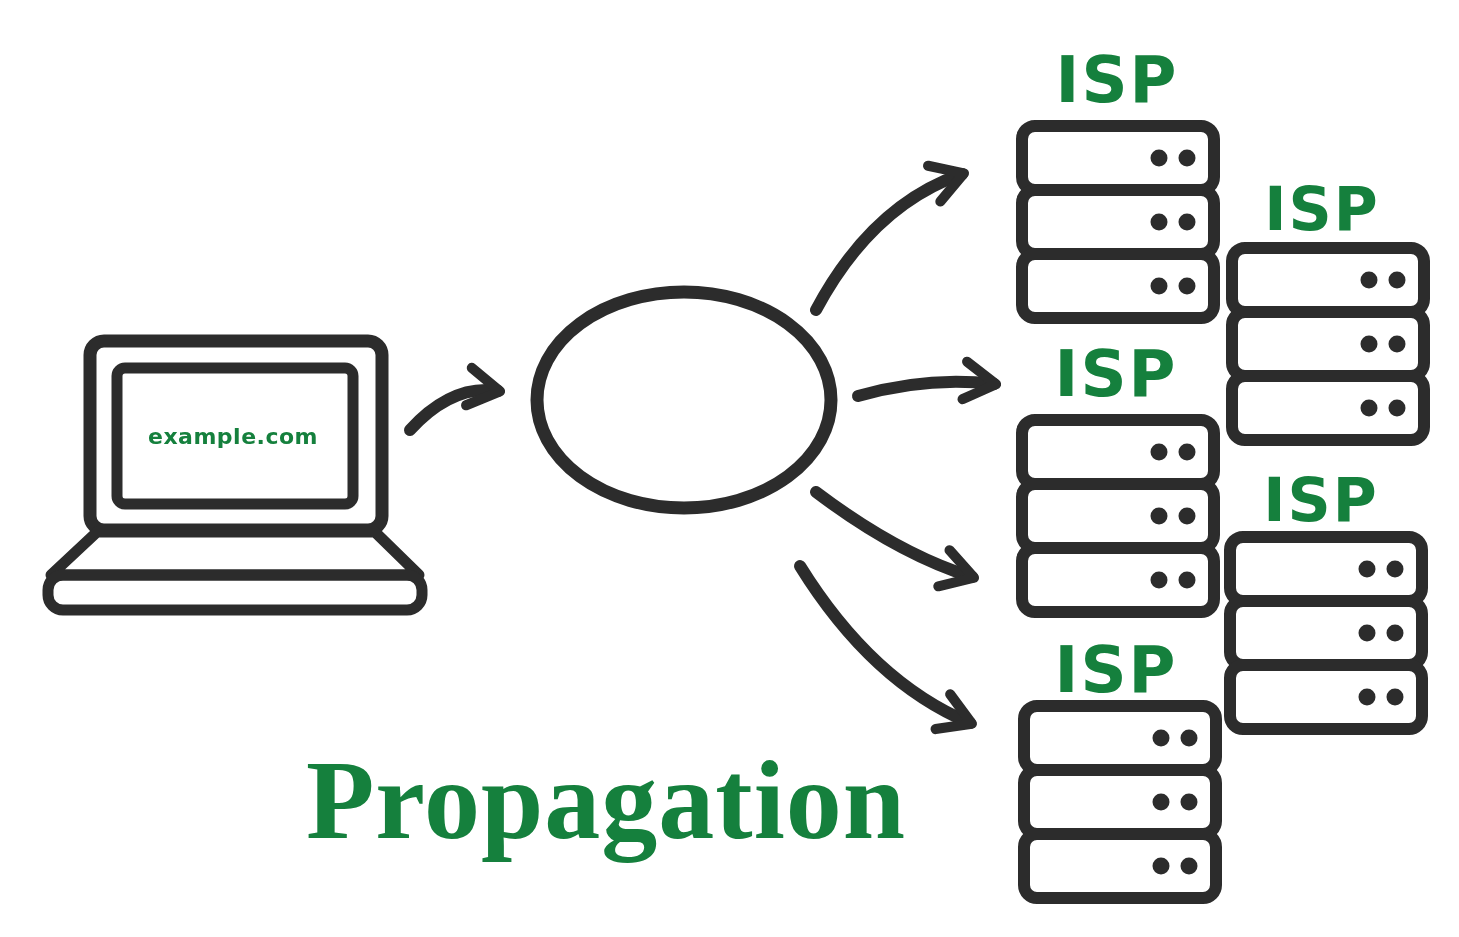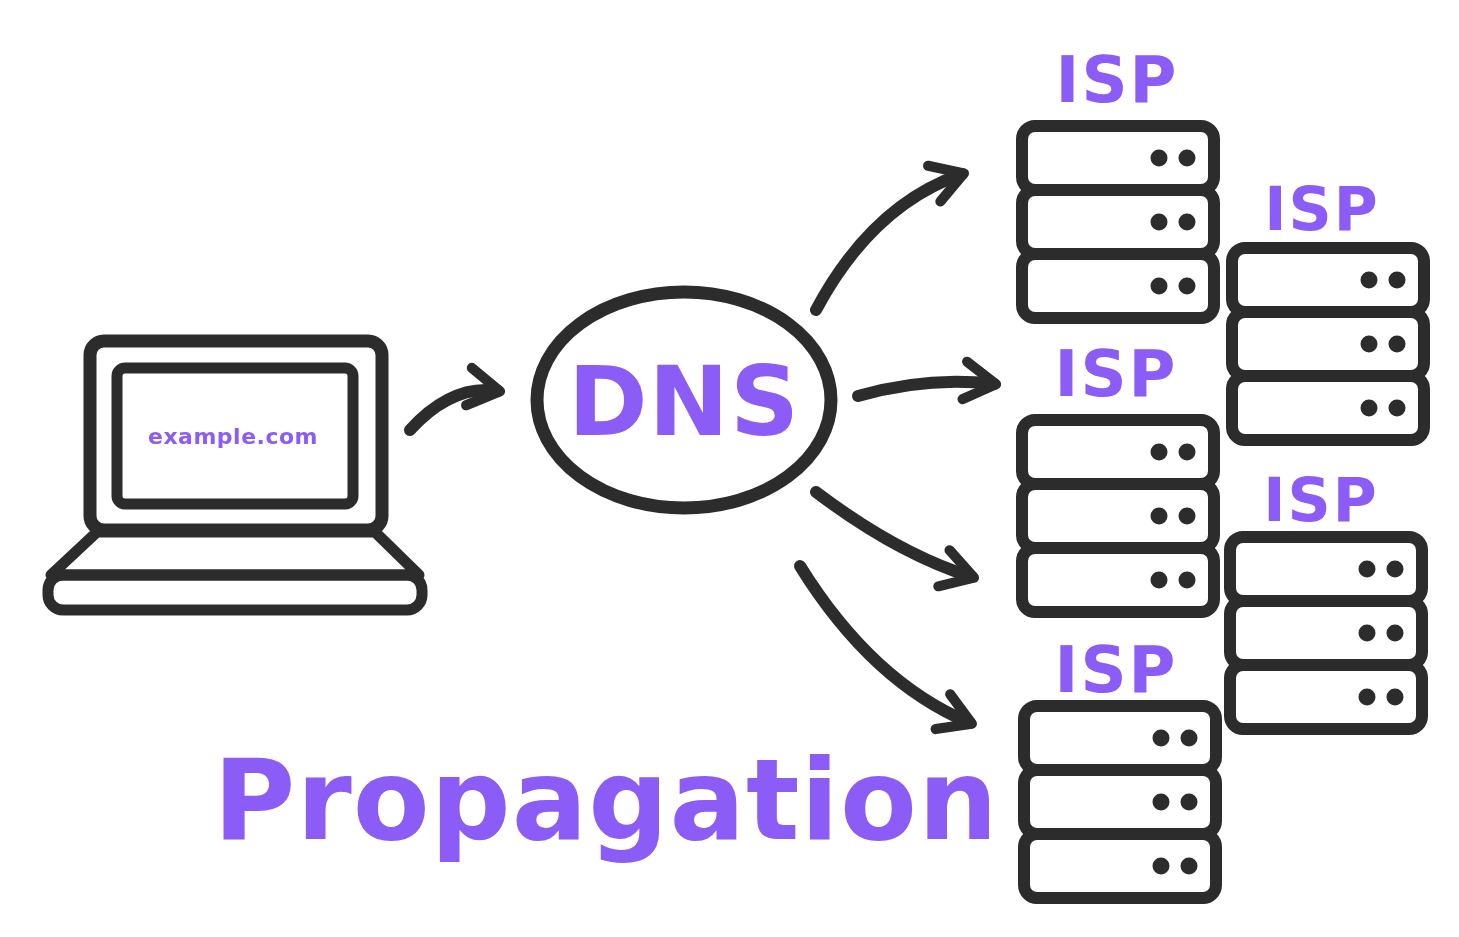--- a/index.html
+++ b/index.html
@@ -15,21 +15,21 @@
     overflow: hidden;
     font-family: "DejaVu Sans", sans-serif;
   }
   #shapes {
     position: absolute;
     inset: 0;
   }
   .label {
     position: absolute;
     transform: translate(-50%, -50%);
-    color: #8b5cf6;
+    color: #15803d;
     font-family: "DejaVu Sans", sans-serif;
     font-weight: bold;
     white-space: nowrap;
     line-height: 1;
     user-select: none;
   }
   .label-example {
     left: 233px; top: 437px;
     font-size: 22px;
     letter-spacing: 0.5px;
@@ -45,20 +45,21 @@
   }
   .label-isp-1 { left: 1117px; top: 80px; }
   .label-isp-2 { left: 1322px; top: 209px; font-size: 60px; }
   .label-isp-3 { left: 1116px; top: 374px; }
   .label-isp-4 { left: 1321px; top: 500px; font-size: 60px; }
   .label-isp-5 { left: 1116px; top: 670px; }
   .label-caption {
     left: 606px; top: 800px;
     font-size: 112px;
     letter-spacing: 1px;
+    font-family: Liberation Serif, serif;
   }
 </style>
 </head>
 <body>
 
 <div id="canvas">
 
   <svg id="shapes" viewBox="0 0 1459 937" width="1459" height="937">
     <defs>
       <marker id="head" viewBox="0 0 12 12" refX="9" refY="6" markerWidth="4.2" markerHeight="4.2" orient="auto">
@@ -98,21 +99,20 @@
 
     <use href="#server-stack" x="1022" y="126"></use>
     <use href="#server-stack" x="1232" y="248"></use>
     <use href="#server-stack" x="1022" y="420"></use>
     <use href="#server-stack" x="1230" y="537"></use>
     <use href="#server-stack" x="1024" y="706"></use>
   </svg>
 
   <div class="label label-example">example.com</div>
 
-  <div class="label label-dns">DNS</div>
 
   <div class="label label-isp label-isp-1">ISP</div>
   <div class="label label-isp label-isp-2">ISP</div>
   <div class="label label-isp label-isp-3">ISP</div>
   <div class="label label-isp label-isp-4">ISP</div>
   <div class="label label-isp label-isp-5">ISP</div>
 
   <div class="label label-caption">Propagation</div>
 </div>
 

